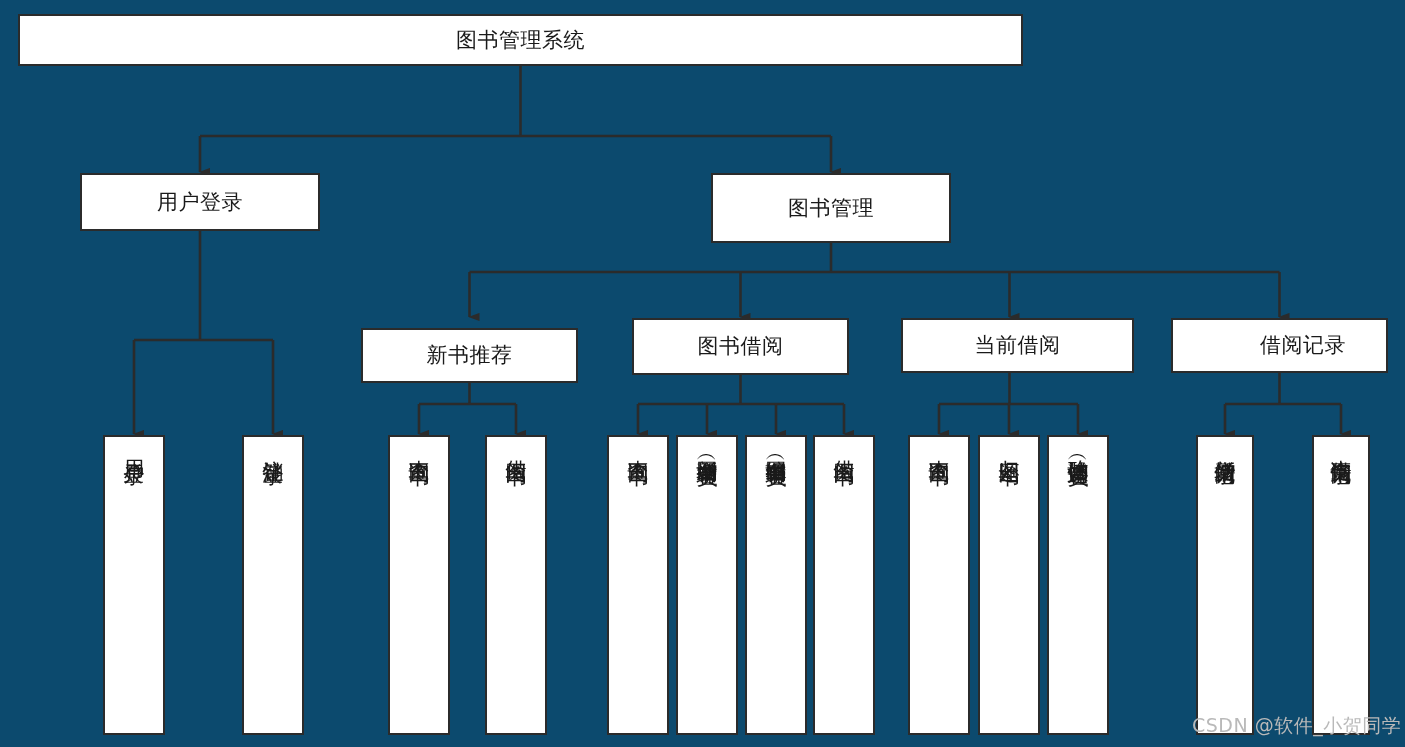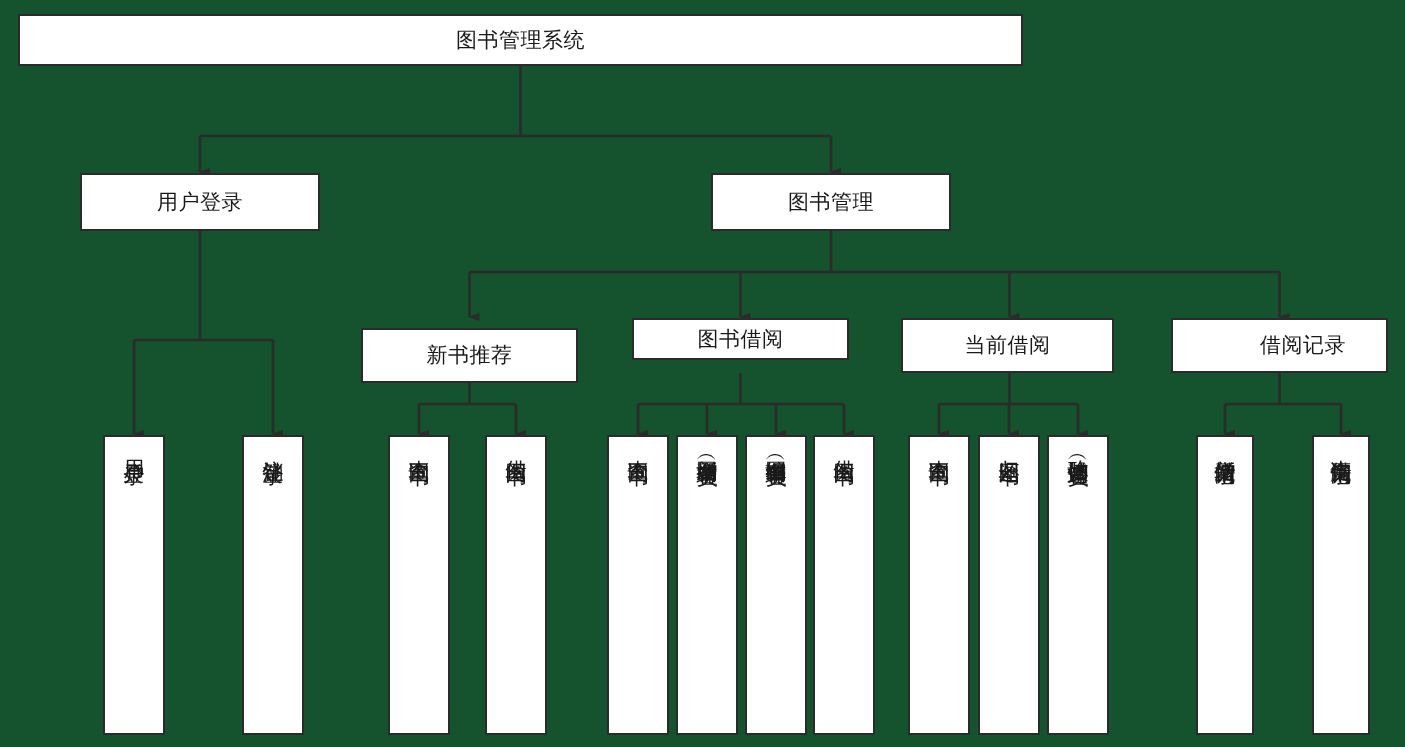--- a/index.html
+++ b/index.html
@@ -7,21 +7,21 @@
     padding: 0;
     background: #ffffff;
   }
   body {
     font-family: "DejaVu Sans", "Liberation Sans", sans-serif;
   }
   #canvas {
     position: relative;
     width: 1405px;
     height: 747px;
-    background: #14532d;
+    background: #0c4a6e;
     overflow: hidden;
   }
   #edges {
     position: absolute;
     left: 0;
     top: 0;
     width: 1405px;
     height: 747px;
     pointer-events: none;
   }
@@ -125,30 +125,30 @@
       </g>
   </svg>
 
   <div id="nodes-layer">
       <div class="node h root" style="left: 18px; top: 14px; width: 1005px; height: 52px;">
         <span class="node-label">图书管理系统</span>
       </div>
       <div class="node h" style="left: 80px; top: 173px; width: 240px; height: 58px;">
         <span class="node-label">用户登录</span>
       </div>
-      <div class="node h" style="left: 711px; top: 173px; width: 240px; height: 58px;">
+      <div class="node h" style="left: 711px; top: 173px; width: 240px; height: 70px;">
         <span class="node-label">图书管理</span>
       </div>
       <div class="node h" style="left: 361px; top: 328px; width: 217px; height: 55px;">
         <span class="node-label">新书推荐</span>
       </div>
-      <div class="node h" style="left: 632px; top: 318px; width: 217px; height: 42px;">
+      <div class="node h" style="left: 632px; top: 318px; width: 217px; height: 57px;">
         <span class="node-label">图书借阅</span>
       </div>
-      <div class="node h" style="left: 901px; top: 318px; width: 213px; height: 55px;">
+      <div class="node h" style="left: 901px; top: 318px; width: 233px; height: 55px;">
         <span class="node-label">当前借阅</span>
       </div>
       <div class="node h" style="left: 1171px; top: 318px; width: 217px; height: 55px; padding-left: 47px;">
         <span class="node-label">借阅记录</span>
       </div>
       <div class="node v" style="left: 103px; top: 435px; width: 62px; height: 300px;">
         <span class="node-label">用户登录</span>
       </div>
       <div class="node v" style="left: 242px; top: 435px; width: 62px; height: 300px;">
         <span class="node-label">注销登录</span>
@@ -181,14 +181,15 @@
         <span class="node-label">确认归还（管理员）</span>
       </div>
       <div class="node v tall" style="left: 1196px; top: 435px; width: 58px; height: 300px;">
         <span class="node-label">新增借阅记录</span>
       </div>
       <div class="node v tall" style="left: 1312px; top: 435px; width: 58px; height: 300px;">
         <span class="node-label">查询借阅记录</span>
       </div>
     </div>
 
+  <div class="watermark" style="left:1192px; top:713px;">CSDN @软件_小贺同学</div>
 
 </div>
 
 </body></html>

